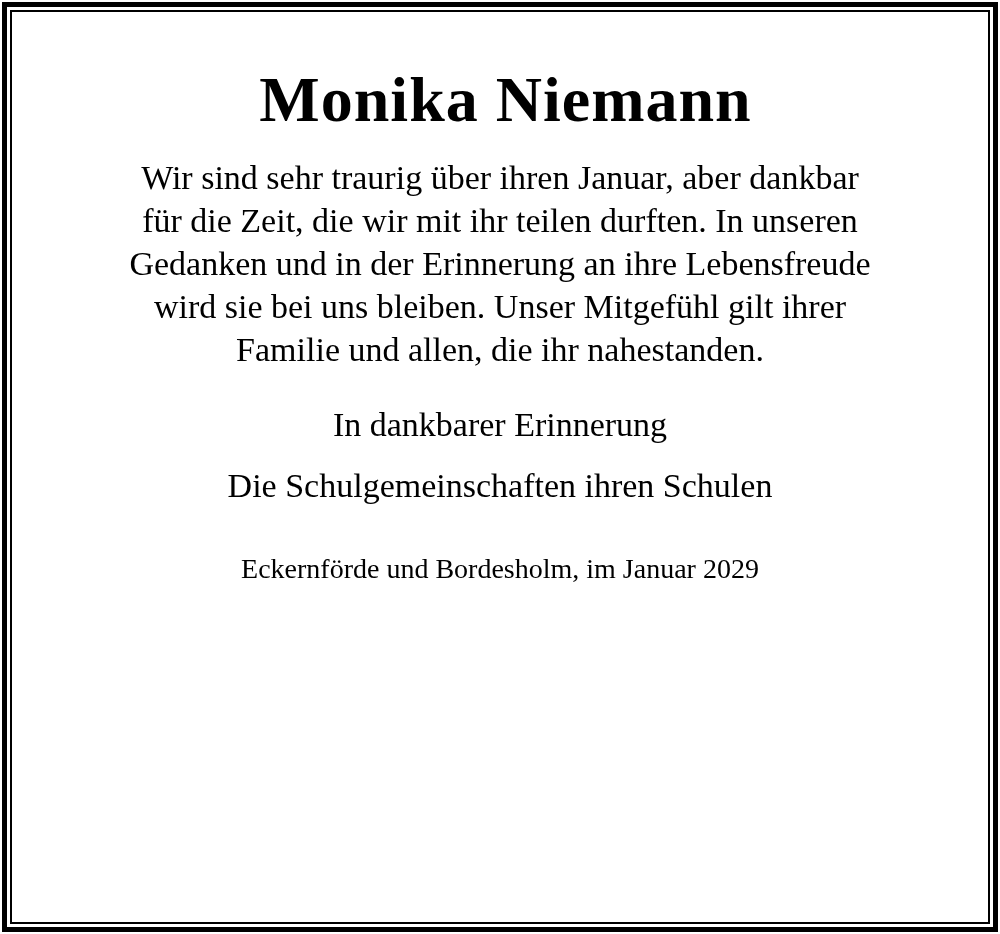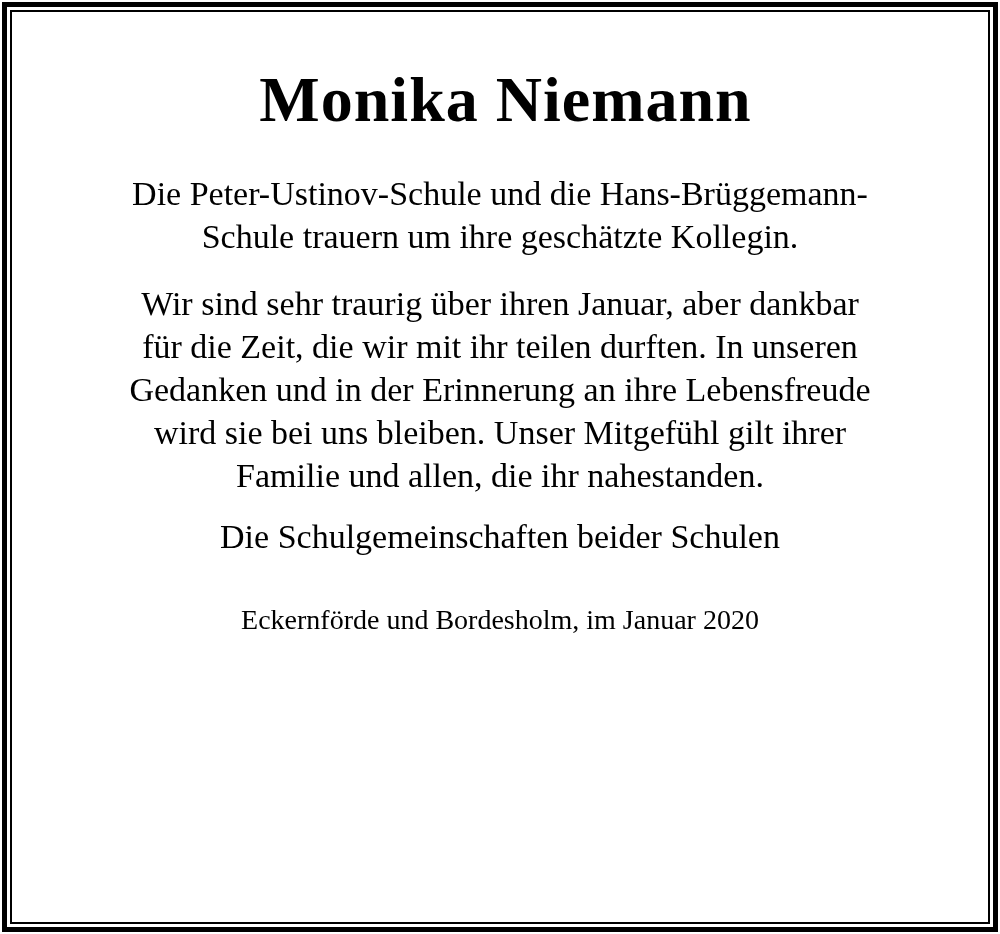--- a/index.html
+++ b/index.html
@@ -67,31 +67,30 @@
 </head>
 <body>
 
 <div class="page">
   <div class="outer-frame">
     <div class="inner-frame">
       <div class="content">
 
         <h1 class="deceased-name">Monika Niemann</h1>
 
-        <p class="body-par par-1">Die Peter-Ustinov-Schule und die Hans-Brüggemann-
-Schule trauern um ihre geschätzte Kollegin.</p>
 
 
         <p class="body-par par-3">Wir sind sehr traurig über ihren Januar, aber dankbar
 für die Zeit, die wir mit ihr teilen durften. In unseren
 Gedanken und in der Erinnerung an ihre Lebensfreude
 wird sie bei uns bleiben. Unser Mitgefühl gilt ihrer
 Familie und allen, die ihr nahestanden.</p>
 
+        <p class="remembrance">In dankbarer Erinnerung</p>
 
-        <p class="signature">Die Schulgemeinschaften beider Schulen</p>
+        <p class="signature">Die Schulgemeinschaften ihren Schulen</p>
 
-        <p class="dateline">Eckernförde und Bordesholm, im Januar 2020</p>
+        <p class="dateline">Eckernförde und Bordesholm, im Januar 2029</p>
 
       </div>
     </div>
   </div>
 </div>
 
 </body></html>

